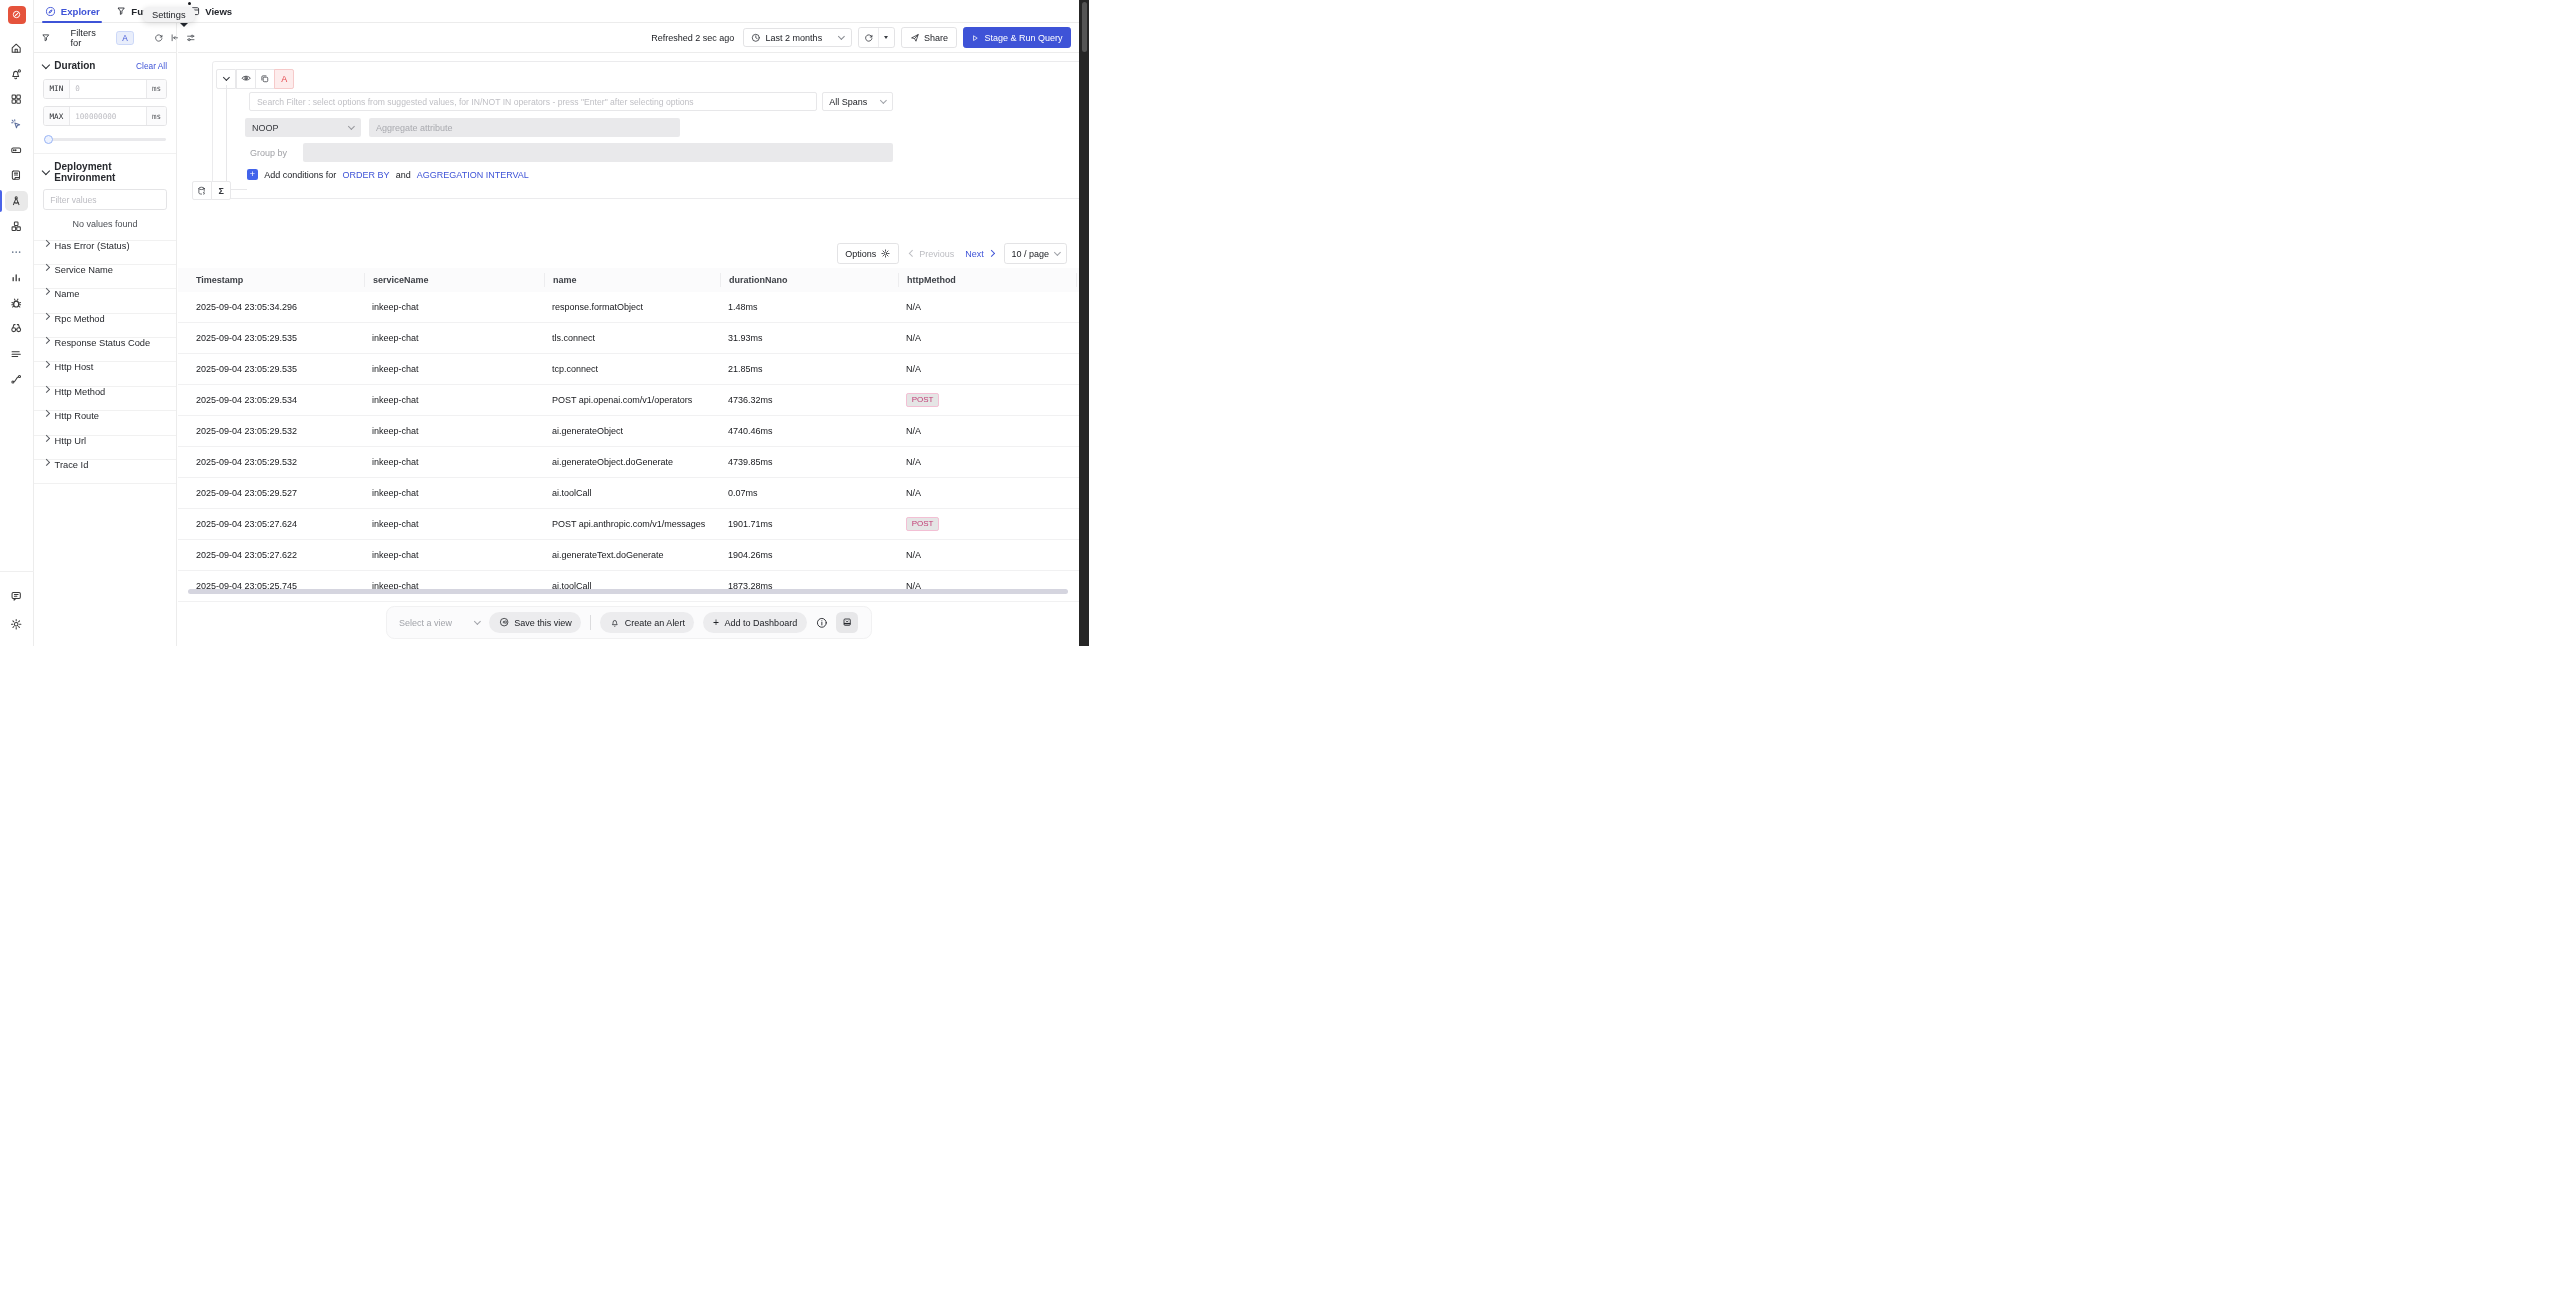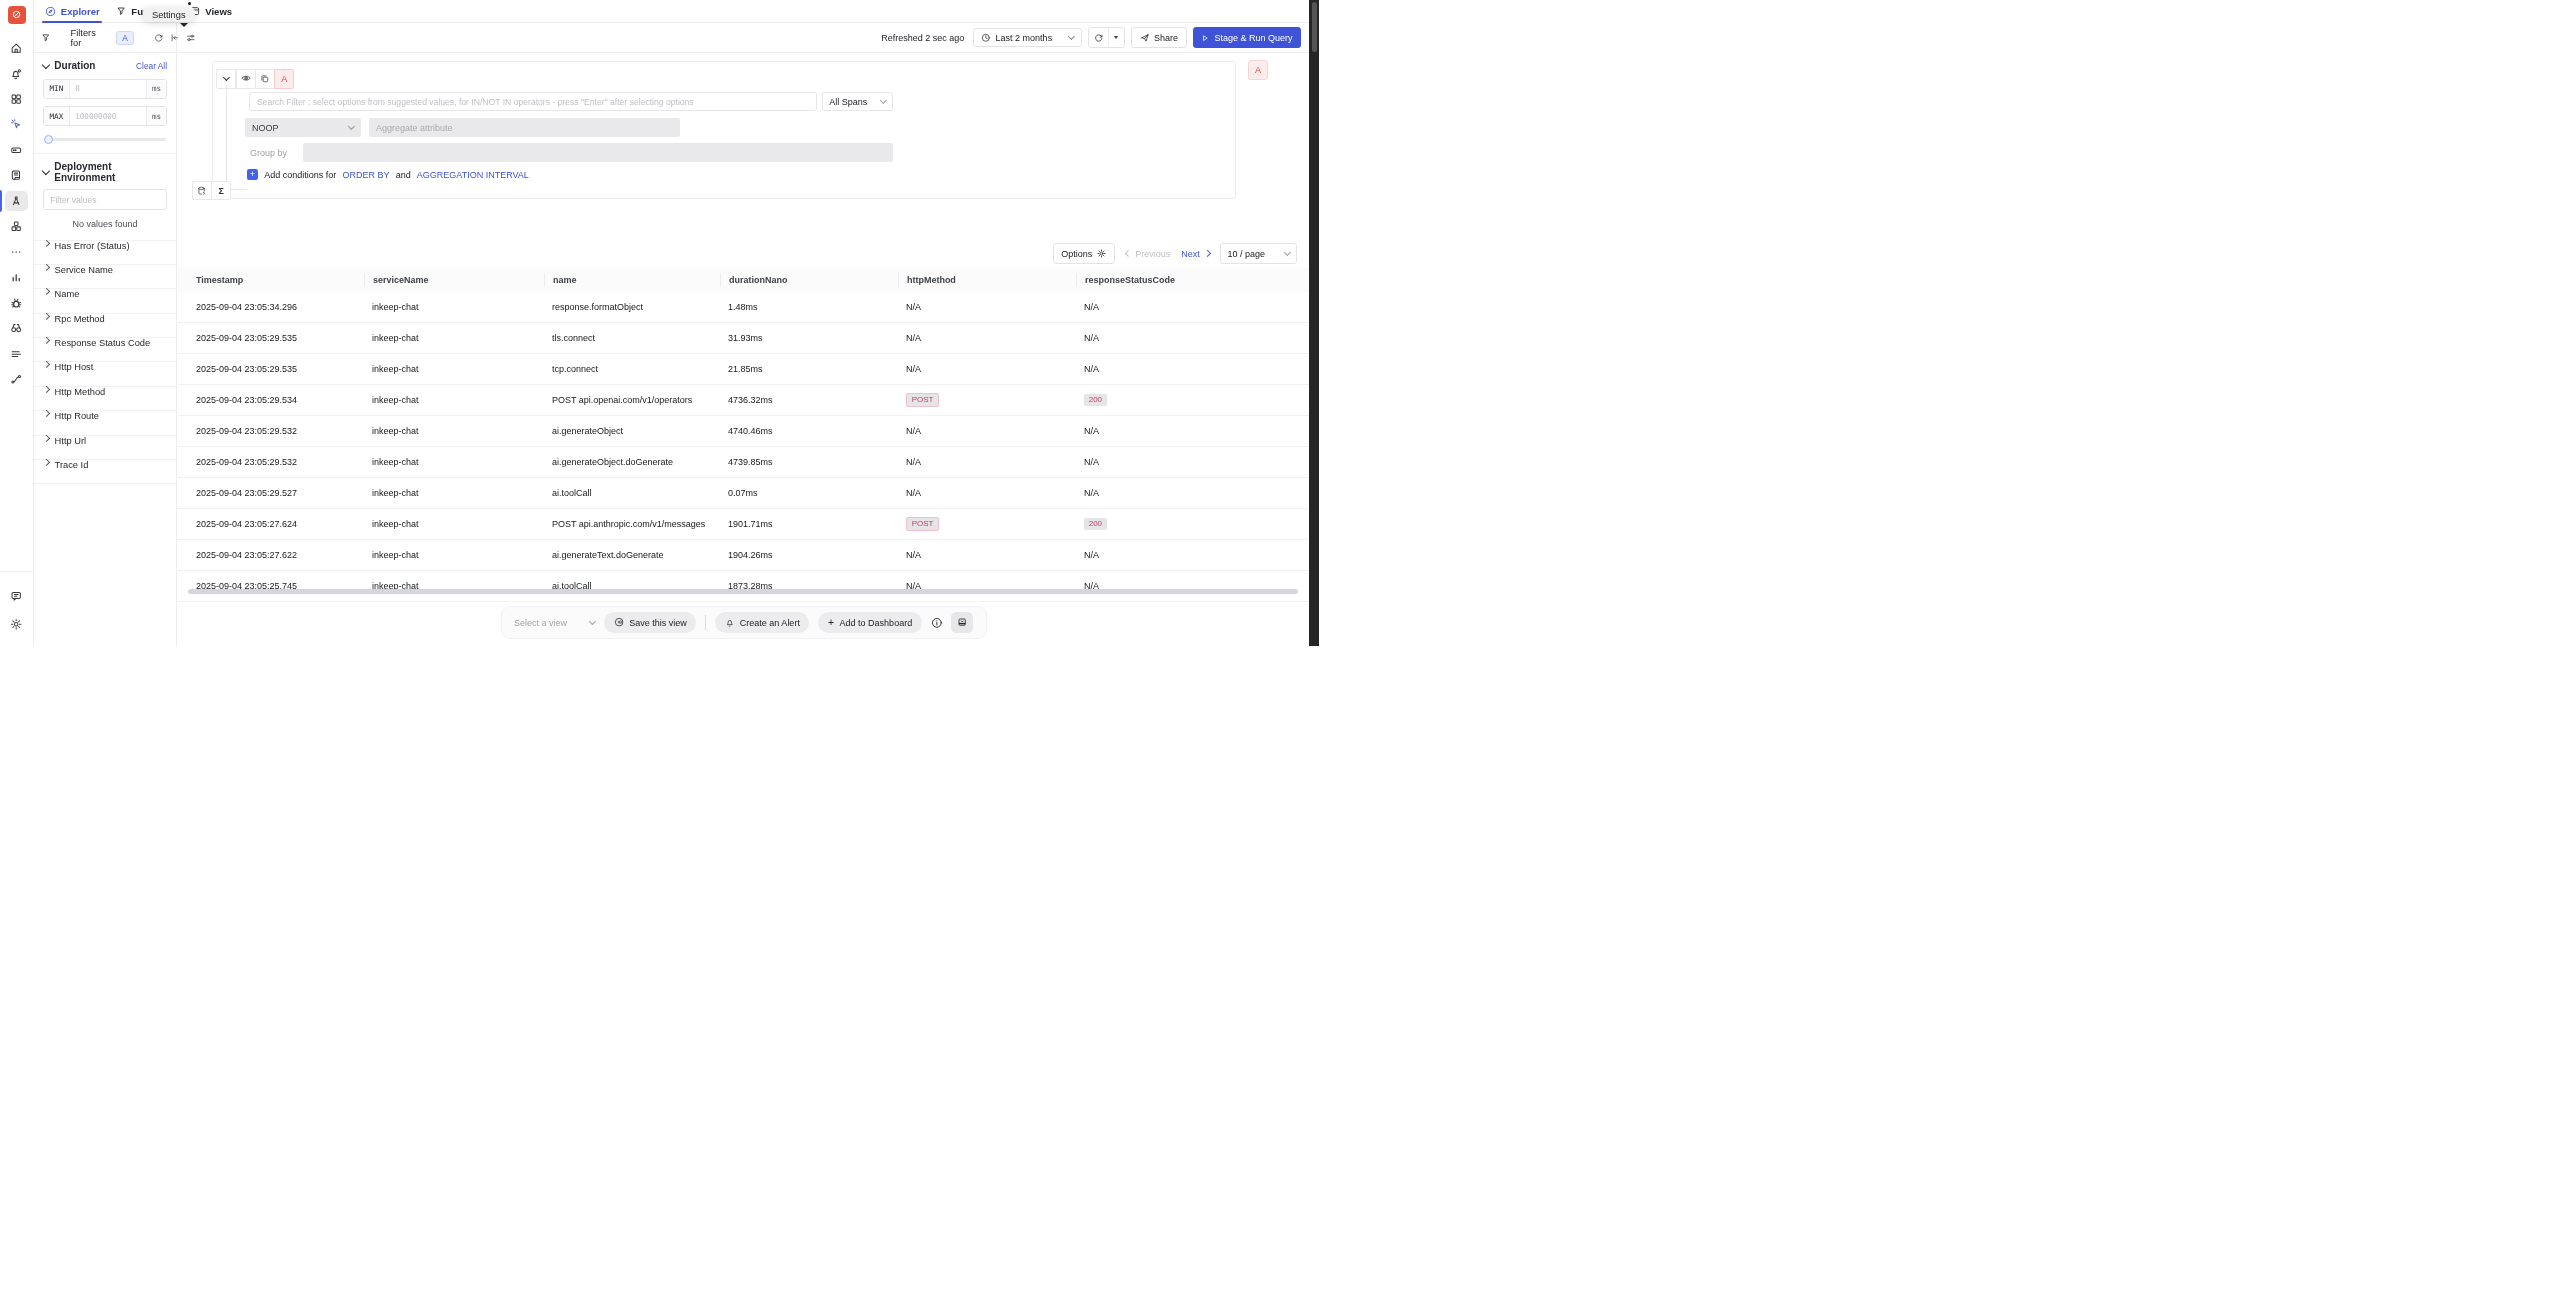--- a/index.html
+++ b/index.html
@@ -1,16 +1,16 @@
 <!DOCTYPE html>
 <html style="font-size:11px"><head>
 <meta charset="utf-8">
 <style>
   html,body{margin:0;padding:0;background:#fff;}
-  .app{position:relative;width:1319px;height:646px;overflow:hidden;background:#fff;
+  .app{position:relative;width:1089px;height:646px;overflow:hidden;background:#fff;
        font-family:"Liberation Sans",sans-serif;color:#1c1c1e;font-size:9px;}
   svg{display:block;}
   .chev{display:inline-block;width:4.8px;height:4.8px;border-right:1px solid currentColor;border-bottom:1px solid currentColor;flex:none;}
   .chev.down{transform:rotate(45deg);margin-top:-2.1px;}
   .chev.right{transform:rotate(-45deg);}
   .chev.left{transform:rotate(135deg);}
   .chev.sm{width:3.8px;height:3.8px;}
 
   
   .rail{position:absolute;left:0;top:0;width:34px;height:100%;border-right:0.7px solid #ececec;
@@ -120,21 +120,21 @@
   .viewtabs{position:absolute;left:0;right:0;top:190px;height:25px;border-bottom:0.7px solid #ececec;display:flex;align-items:stretch;
             gap:20.7px;padding-left:15px;}
   .vtab{display:flex;align-items:center;font-size:9.3px;color:#23262c;position:relative;cursor:pointer;}
   .vtab.active{color:#3e53d7;}
   .vtab.active::after{content:"";position:absolute;left:0;right:0;bottom:-0.7px;height:2.1px;background:#3e53d7;border-radius:1.4px;}
   .optrow{position:absolute;right:12.4px;top:220px;display:flex;align-items:center;gap:11px;}
   .opt-btn{height:18.6px;border:0.7px solid #e3e3e5;border-radius:2.8px;background:#fff;display:flex;align-items:center;gap:4.8px;
            padding:0 7.6px;font-size:9px;color:#202227;cursor:pointer;}
   .pg-prev{display:flex;align-items:center;gap:4.8px;color:#bcbdc2;font-size:9px;cursor:default;}
   .pg-next{display:flex;align-items:center;gap:4.8px;color:#3e53d7;font-size:9px;cursor:pointer;}
-  .pg-size{height:18.6px;border:0.7px solid #e3e3e5;border-radius:2.8px;display:flex;align-items:center;gap:20px;padding:0 6.2px;
+  .pg-size{height:18.6px;border:0.7px solid #e3e3e5;border-radius:2.8px;display:flex;align-items:center;gap:6px;padding:0 6.2px;
            font-size:9px;color:#202227;cursor:pointer;}
   .pg-size .chev{color:#a0a3a9;}
 
   
   .tbl{position:absolute;left:0;right:0;top:245px;}
   .tr{display:grid;grid-template-columns:176px 180px 176px 178px 178px 1fr;padding-left:9.6px;align-items:center;}
   .th{height:23.4px;background:#fbfbfc;font-weight:600;color:#3f4248;font-size:9px;}
   .th>div{padding-left:8.3px;height:13.8px;display:flex;align-items:center;}
   .th>div+div{border-left:0.7px solid #ededef;}
   .td{height:30px;border-bottom:0.7px solid #f1f1f2;color:#17181c;font-size:9px;}

